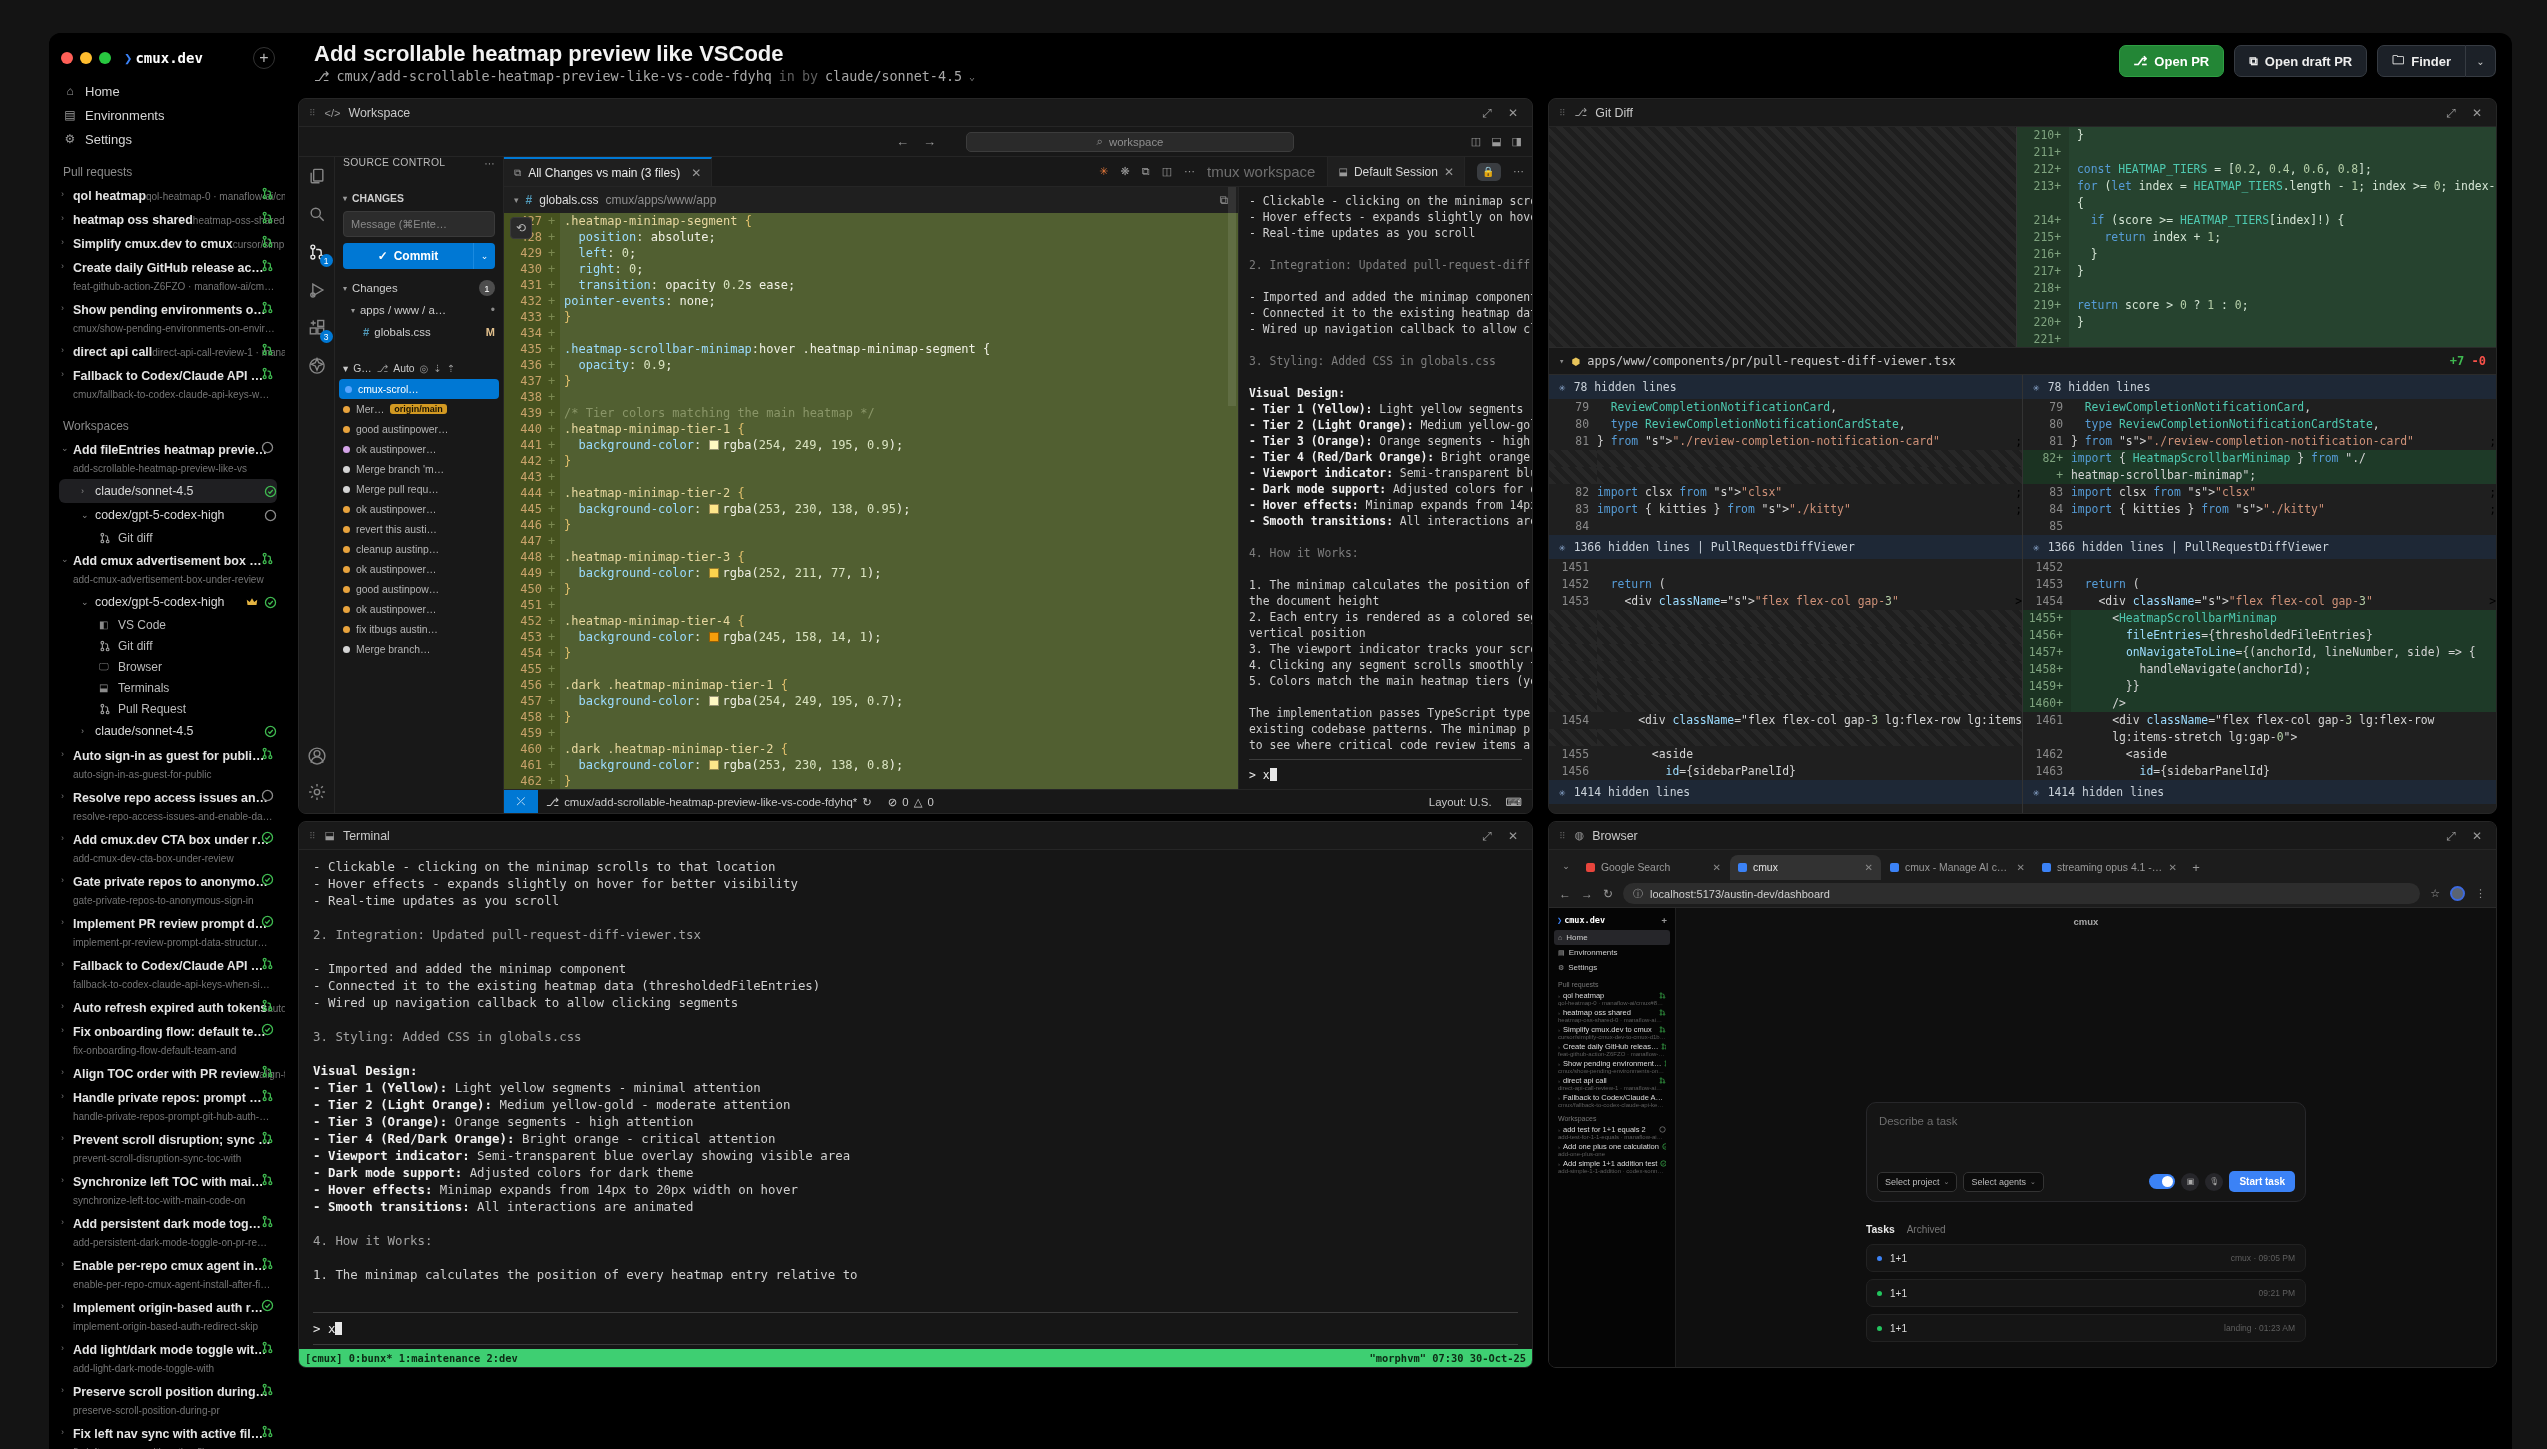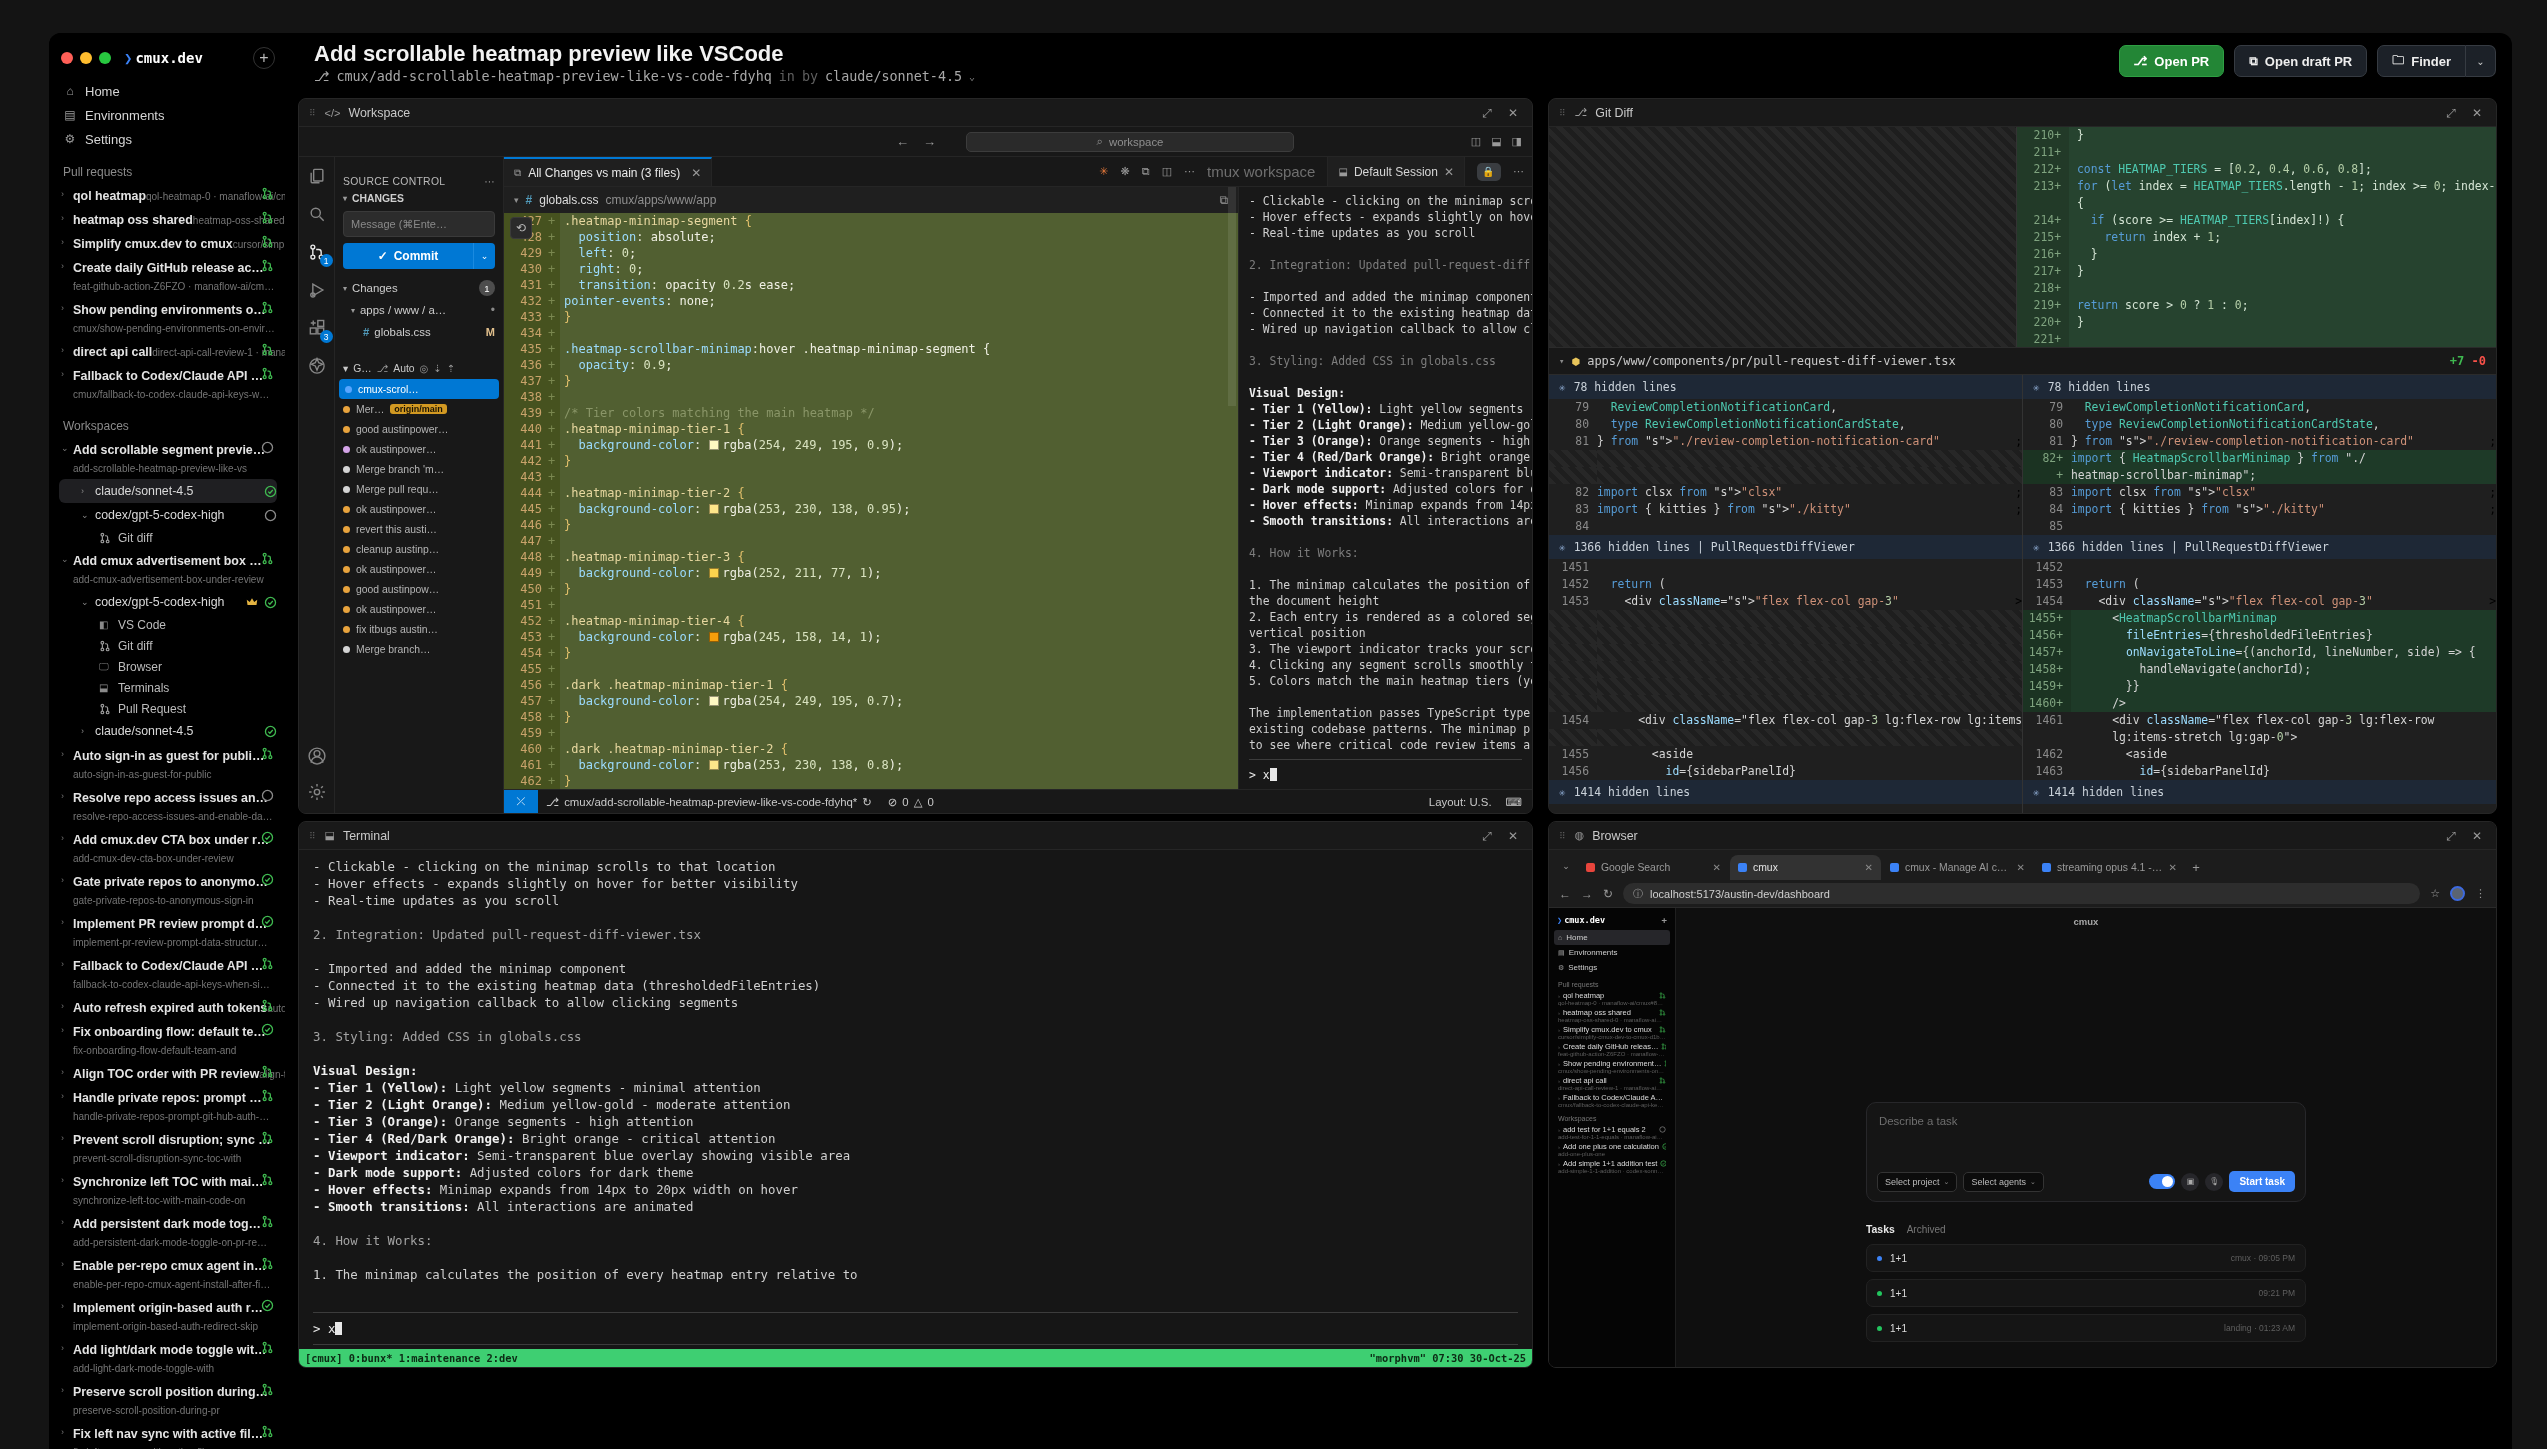--- a/index.html
+++ b/index.html
@@ -76,21 +76,21 @@
   .abar { width:36px; flex:none; background:#181818; border-right:1px solid #252525; display:flex; flex-direction:column;
     align-items:center; padding-top:8px; gap:16px; }
   .abar .aic { position:relative; width:22px; height:22px; color:#868686; display:flex; align-items:center; justify-content:center; }
   .abar .aic.active { color:#e7e7e7; }
   .abar .aic .badge { position:absolute; right:-5px; bottom:-4px; background:#0078d4; color:#fff; font-size:8.5px;
     min-width:13px; height:13px; border-radius:7px; display:flex; align-items:center; justify-content:center; }
   .abar .spacer { flex:1; }
   .abar .bottomgrp { display:flex; flex-direction:column; gap:14px; padding-bottom:10px; align-items:center; }
 
   .scm { width:169px; flex:none; background:#181818; border-right:1px solid #252525; display:flex; flex-direction:column; font-size:11.4px; }
-  .scmhead { height:30px; flex:none; display:flex; align-items:flex-end; padding:0 8px; color:#bbb; font-size:10.4px; letter-spacing:0.3px; }
+  .scmhead { height:30px; flex:none; display:flex; align-items:flex-start; padding:0 8px; color:#bbb; font-size:10.4px; letter-spacing:0.3px; }
   .scmhead .dots { margin-left:auto; color:#9a9a9a; }
   .scmrow { display:flex; align-items:center; height:22px; padding:0 8px; color:#cfcfcf; gap:5px; }
   .scmrow .chev { font-size:8px; color:#9a9a9a; }
   .scmrow.bold { font-weight:bold; font-size:10.4px; }
   .msgbox { margin:2px 8px 6px 8px; height:26px; background:#2c2c2c; border:1px solid #3a3a3a; border-radius:4px;
     color:#8a8a8a; font-size:11px; display:flex; align-items:center; padding:0 7px; }
   .commitrow { display:flex; margin:0 8px 8px 8px; height:26px; }
   .commitbtn { flex:1; background:#0078d4; border-radius:4px 0 0 4px; color:#fff; font-size:12px; font-weight:bold;
     display:flex; align-items:center; justify-content:center; gap:6px; }
   .commitdrop { width:22px; background:#0078d4; border-left:1px solid #1a8ae0; border-radius:0 4px 4px 0;
@@ -363,21 +363,21 @@
               <circle cx="11.5" cy="12.5" r="1.8"></circle>
               <path d="M4.5 5.3v5.4M11.5 10.7V7a2 2 0 0 0-2-2H8"></path>
             </svg>
           </span>
         </div>
       </div>
     <div class="seclabel">Workspaces</div>
     <div id="ws-list">
         <div class="pritem">
           <span class="chev">⌄</span>
-          <span class="prmain"><span class="prtitle">Add scrollable segment previe…</span><span class="prsub">add-scrollable-heatmap-preview-like-vs</span></span>
+          <span class="prmain"><span class="prtitle">Add fileEntries heatmap previe…</span><span class="prsub">add-scrollable-heatmap-preview-like-vs</span></span>
           <span class="pricon">
             <svg class="ic" width="13" height="13" viewBox="0 0 16 16" fill="none" stroke="#8a8a8a" stroke-width="1.6">
               <circle cx="8" cy="8" r="6.2"></circle>
             </svg>
           </span>
         </div>
         <div class="wsagent sel">
           <span class="chev">›</span>
           <span class="lbl">claude/sonnet-4.5</span>
           <span>

